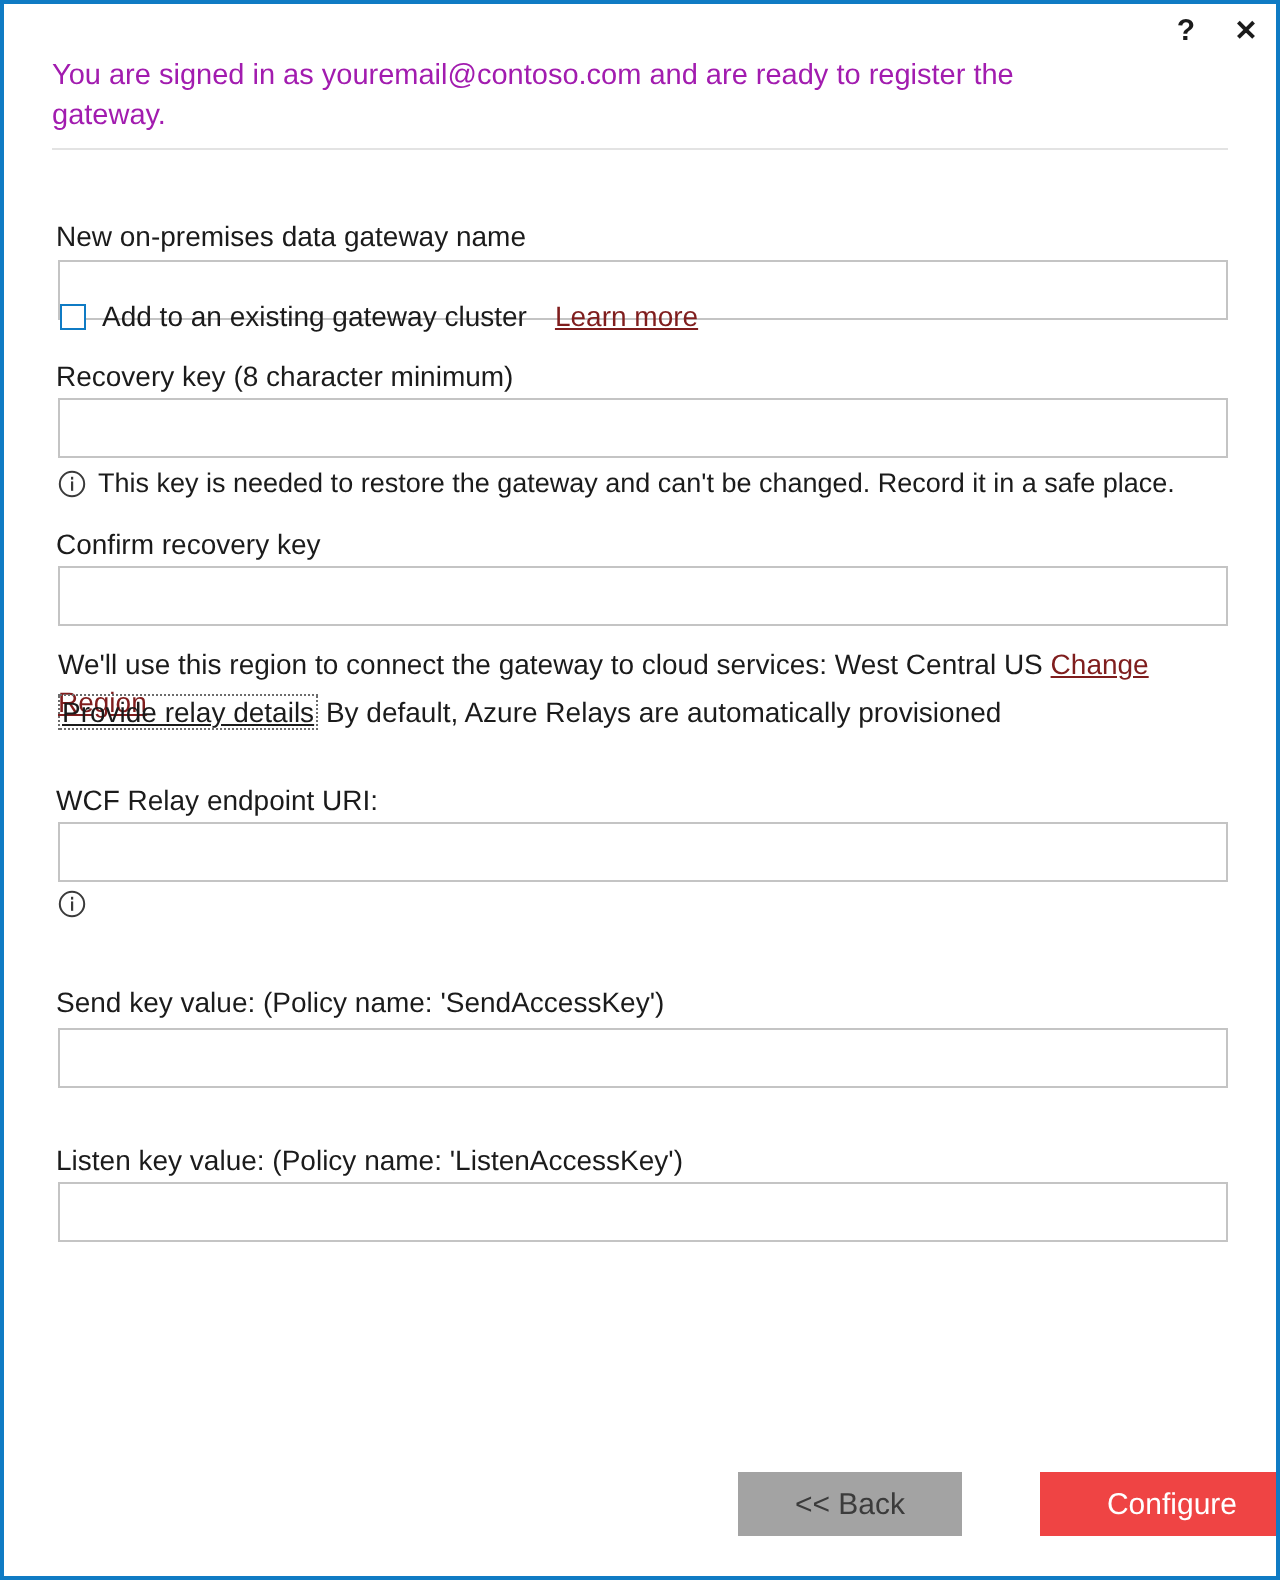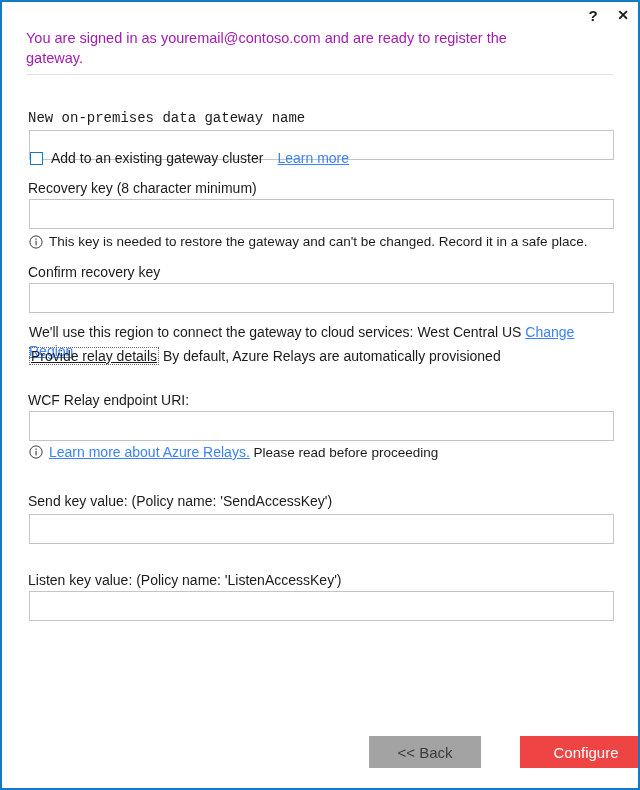--- a/index.html
+++ b/index.html
@@ -119,21 +119,21 @@
     border: 1px solid #0f7bc4;
     background: #ffffff;
     flex: 0 0 auto;
   }
   .cbox-label {
     font-size: 14px;
     color: #1b1b1b;
   }
   .link {
     font-size: 14px;
-    color: #3b82f6;
+    color: #7f1d1d;
     text-decoration: underline;
     cursor: pointer;
   }
 
   .info-line {
     display: flex;
     align-items: flex-start;
     gap: 6px;
     font-size: 13.5px;
     color: #1b1b1b;
@@ -207,21 +207,21 @@
     <div class="tb-btn close">✕</div>
   </div>
 
   <div class="header">
     <div class="signed-in">You are signed in as youremail@contoso.com and are ready to register the gateway.</div>
     <div class="header-rule"></div>
   </div>
 
   <div class="body">
 
-    <div class="abs field-label" style="left:26px; top:34px;font-family:Liberation Mono, monospace;">New on-premises data gateway name</div>
+    <div class="abs field-label" style="left:26px; top:34px;">New on-premises data gateway name</div>
     <input class="abs text-input" style="left: 27px; width: 585px; top: 35px; margin-top: 20px;" type="text" placeholder="">
 
     <div class="abs row-checkbox" style="left:28px; top:75px;">
       <span class="cbox"></span>
       <span class="cbox-label">Add to an existing gateway cluster</span>
       <span class="link" style="margin-left:6px;">Learn more</span>
     </div>
 
     <div class="abs field-label" style="left:26px; top:104px;">Recovery key (8 character minimum)</div>
     <input class="abs text-input" style="left: 27px; top: 124px; width: 585px;" type="text" placeholder="">
@@ -252,24 +252,20 @@
     <div class="abs field-label" style="left:26px; top:316px;">WCF Relay endpoint URI:</div>
     <input class="abs text-input" style="left: 27px; top: 336px; width: 585px;" type="text" placeholder="">
     <div class="abs info-line" style="left:27px; top:368px; width:586px;">
       <span class="info-icon">
         <svg viewBox="0 0 14 14" width="14" height="14" xmlns="http://www.w3.org/2000/svg">
           <circle cx="7" cy="7" r="6.1" fill="none" stroke="#3a3a3a" stroke-width="1"></circle>
           <rect x="6.5" y="5.7" width="1.1" height="4.7" fill="#3a3a3a"></rect>
           <rect x="6.5" y="3.4" width="1.1" height="1.4" fill="#3a3a3a"></rect>
         </svg>
       </span>
-      <span>
-        <span class="link">Learn more about Azure Relays.</span>
-        <span>Please read before proceeding</span>
-      </span>
     </div>
 
     <div class="abs field-label" style="left:26px; top:417px;text-align:right;">Send key value: (Policy name: 'SendAccessKey')</div>
     <input class="abs text-input" style="left: 27px; top: 439px; width: 585px;" type="text" placeholder="">
 
     <div class="abs field-label" style="left:26px; top:496px;">Listen key value: (Policy name: 'ListenAccessKey')</div>
     <input class="abs text-input" style="left: 27px; top: 516px; width: 585px;" type="text" placeholder="">
   </div>
 
   <div class="footer">

